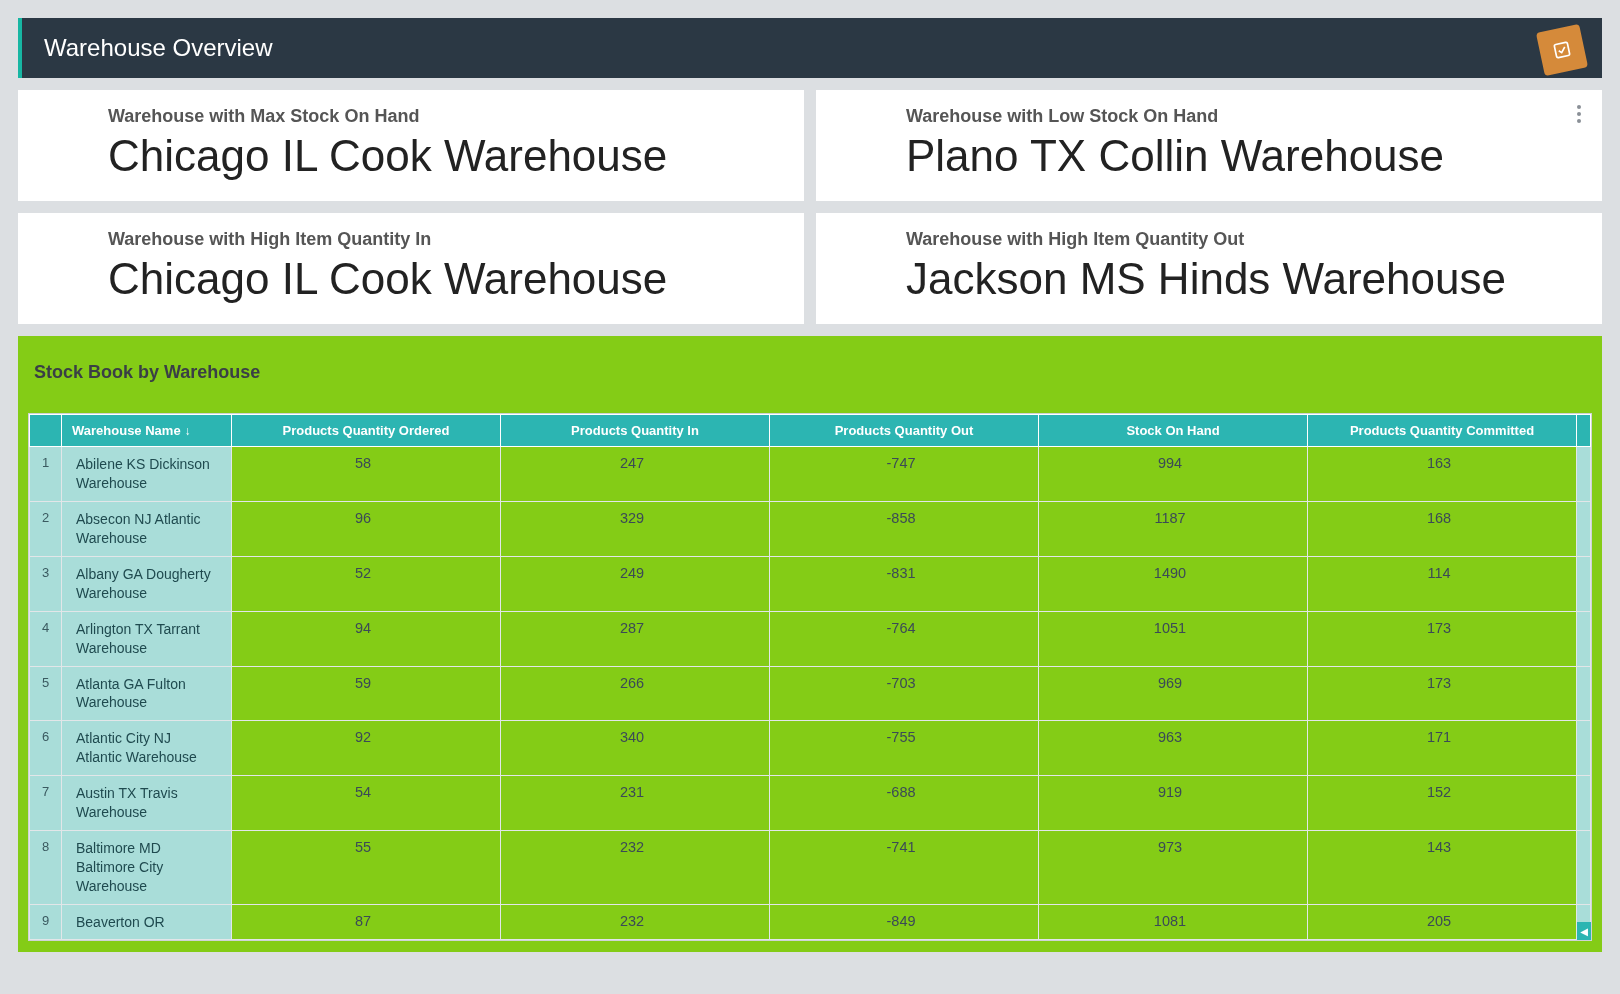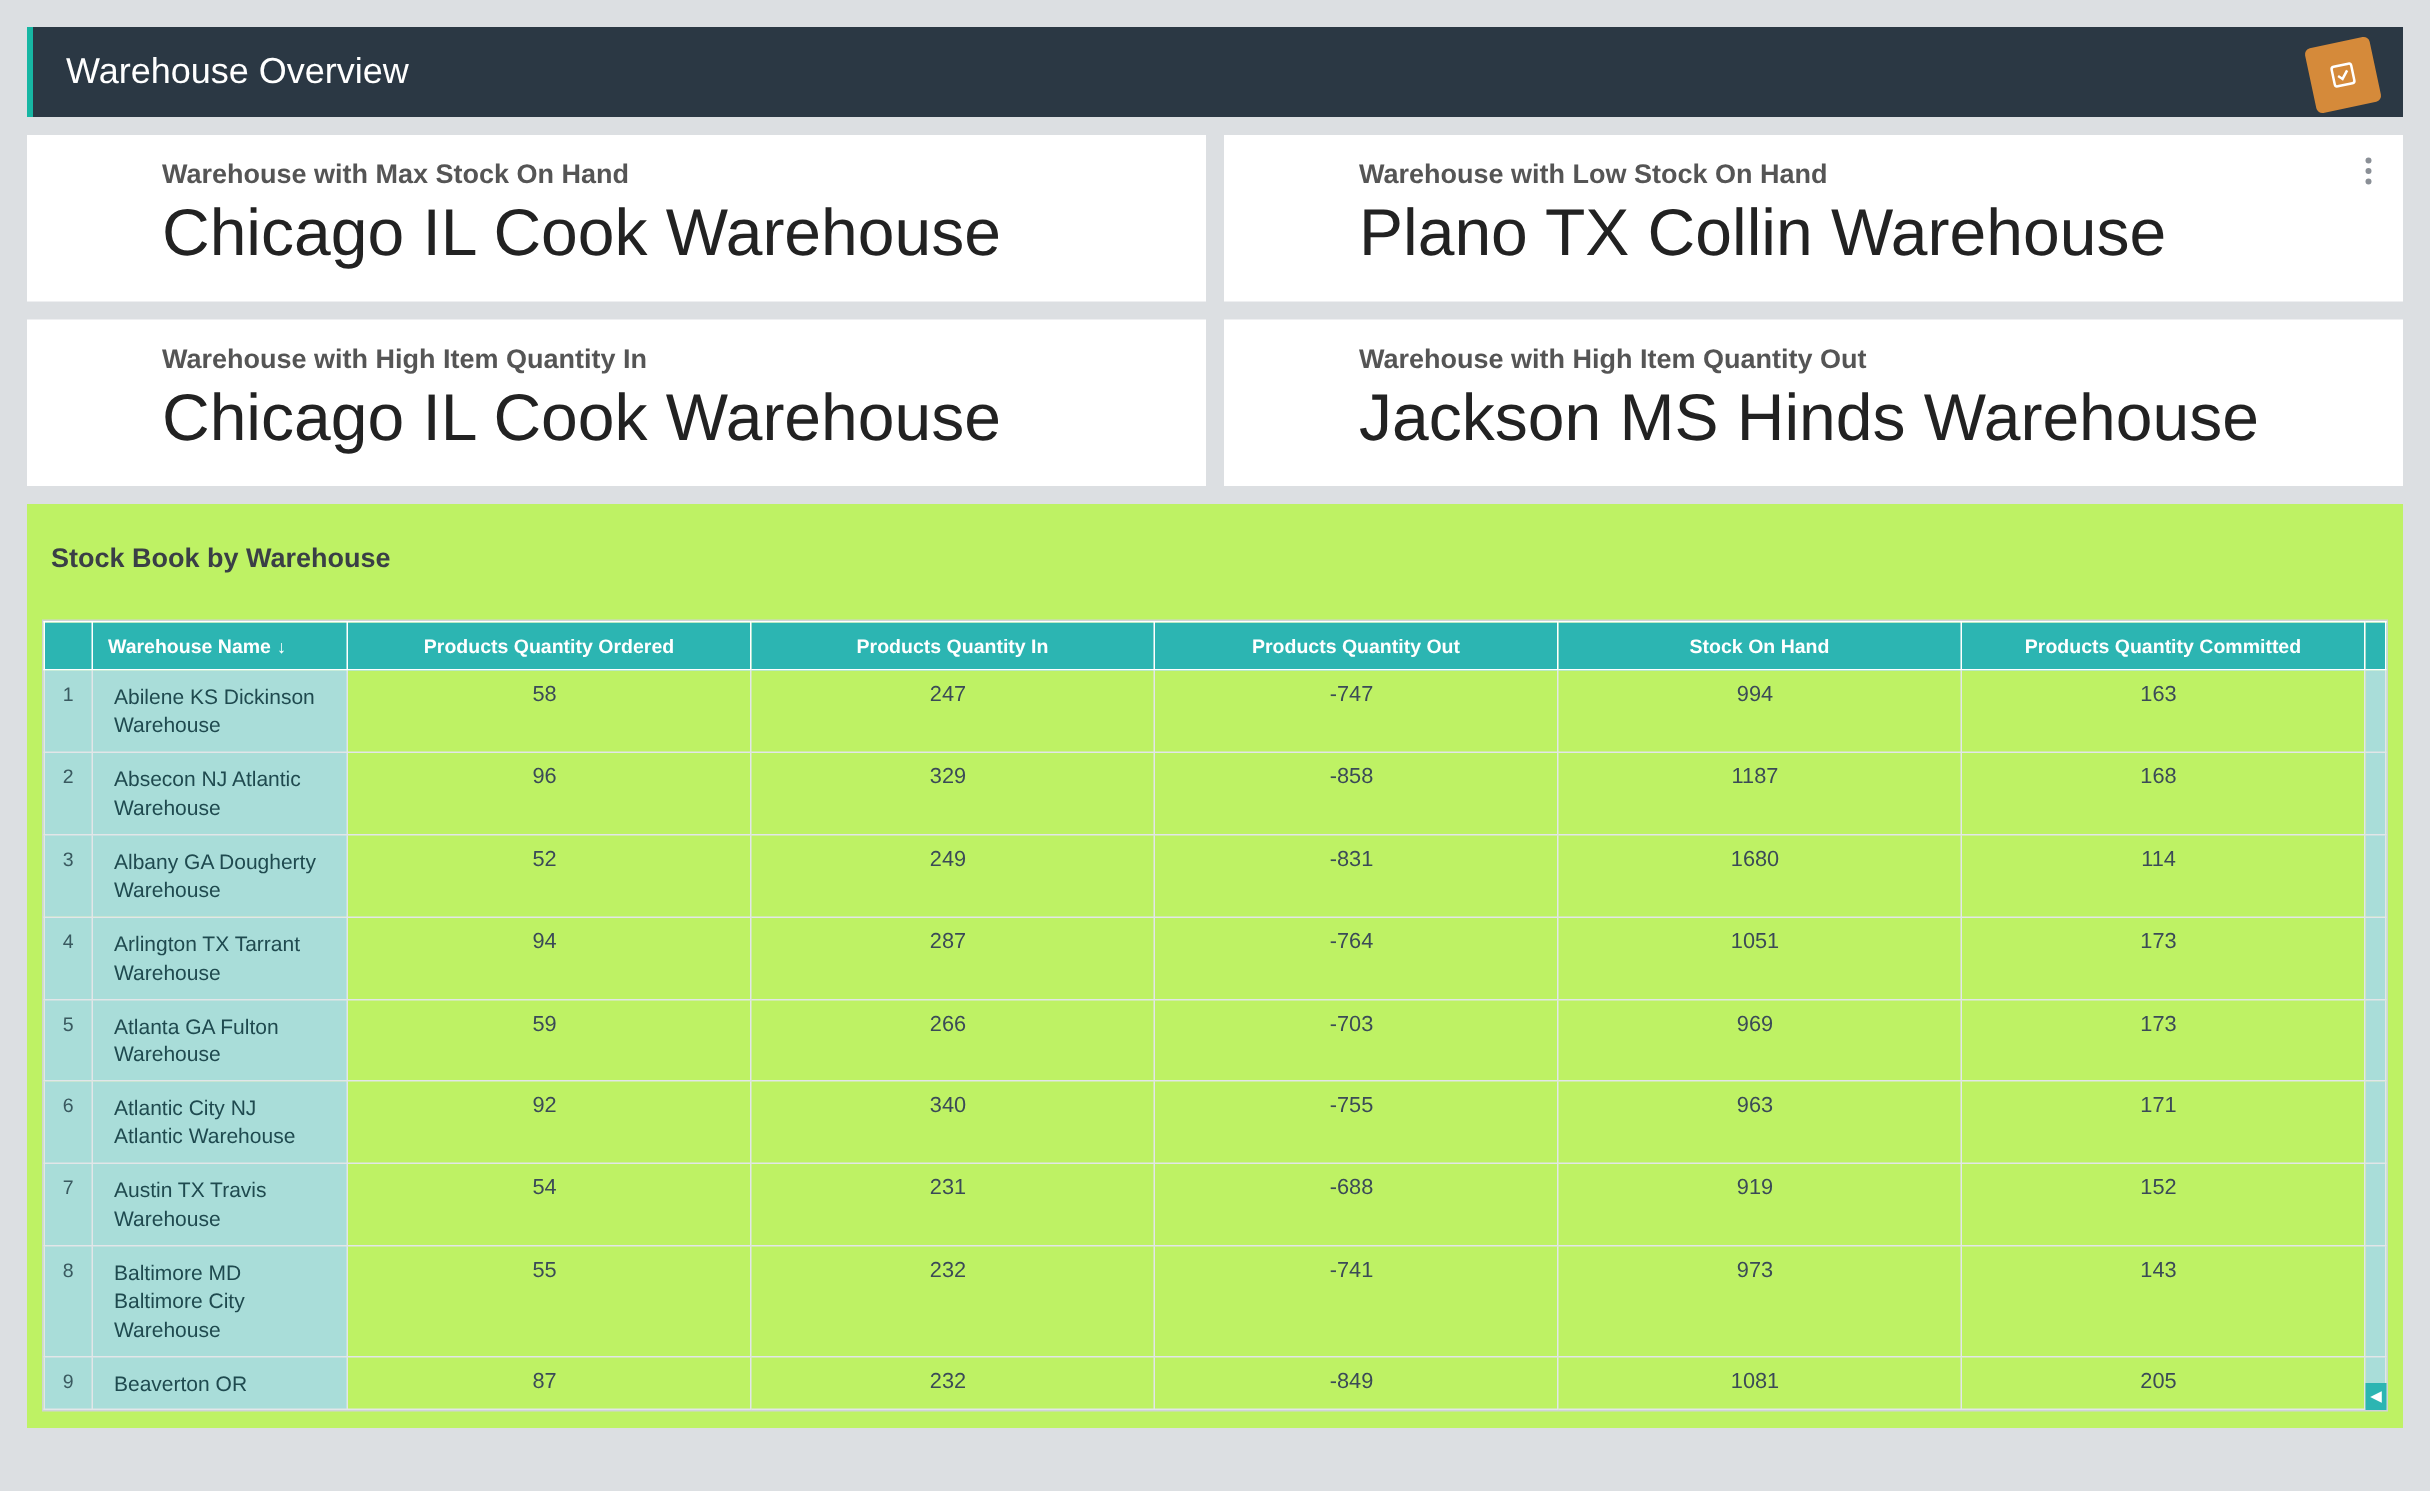--- a/index.html
+++ b/index.html
@@ -82,21 +82,21 @@
     flex-direction: column;
     align-items: center;
     justify-content: center;
     gap: 3px;
     cursor: pointer;
   }
   .card-menu span {
     width: 4px; height: 4px; background: #8a8f96; border-radius: 50%;
   }
   .table-section {
-    background: #bef264;
+    background: #84cc16;
     padding: 26px 10px 11px 10px;
   }
   .table-title {
     font-size: 18px;
     font-weight: 700;
     color: #3a3f46;
     margin: 0 0 30px 6px;
   }
   .table-wrap {
     border: 1px solid #cfd3d6;
@@ -258,21 +258,21 @@
               <td class="num-cell">1187</td>
               <td class="num-cell">168</td>
               <td class="rownum"></td>
             </tr>
             <tr>
               <td class="rownum">3</td>
               <td class="name-cell">Albany GA  Dougherty Warehouse</td>
               <td class="num-cell">52</td>
               <td class="num-cell">249</td>
               <td class="num-cell">-831</td>
-              <td class="num-cell">1680</td>
+              <td class="num-cell">1490</td>
               <td class="num-cell">114</td>
               <td class="rownum"></td>
             </tr>
             <tr>
               <td class="rownum">4</td>
               <td class="name-cell">Arlington TX  Tarrant Warehouse</td>
               <td class="num-cell">94</td>
               <td class="num-cell">287</td>
               <td class="num-cell">-764</td>
               <td class="num-cell">1051</td>

